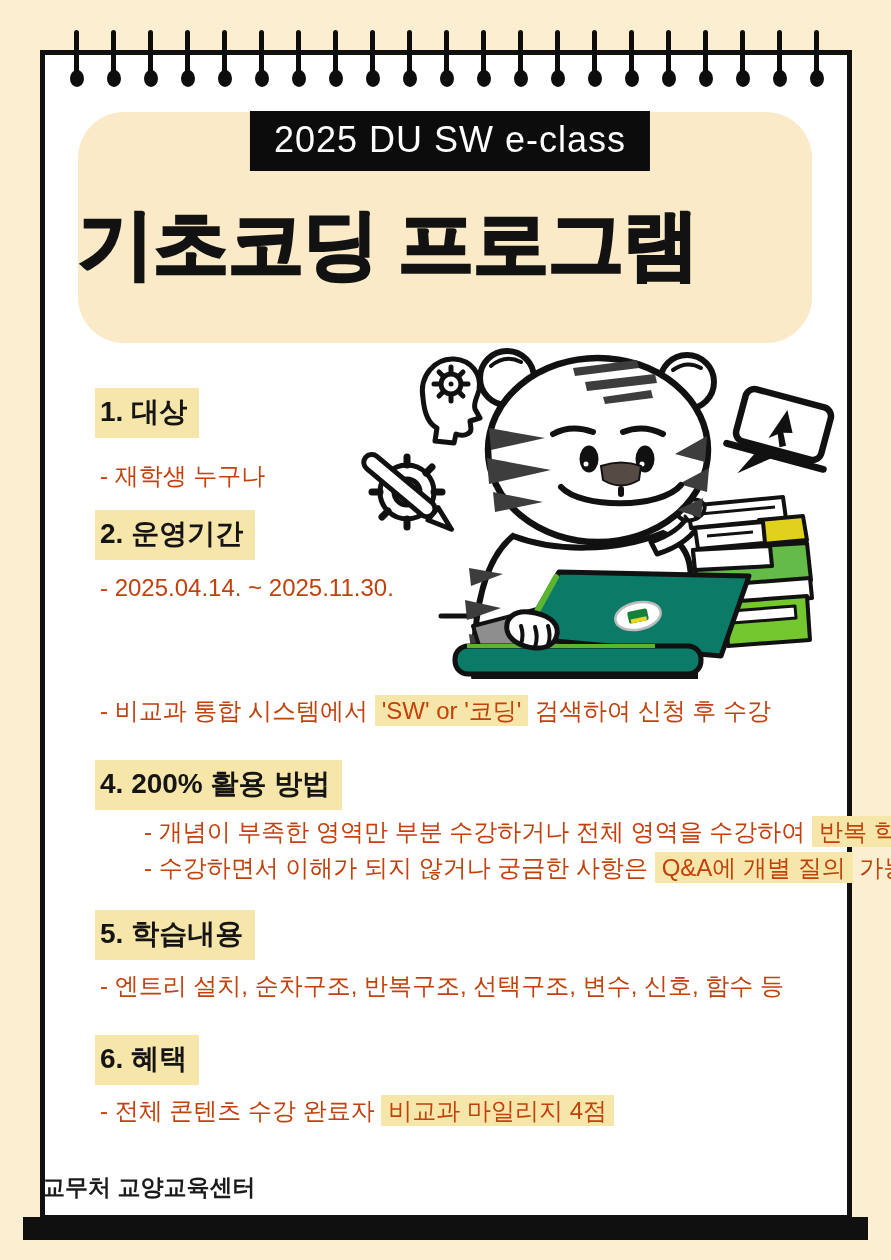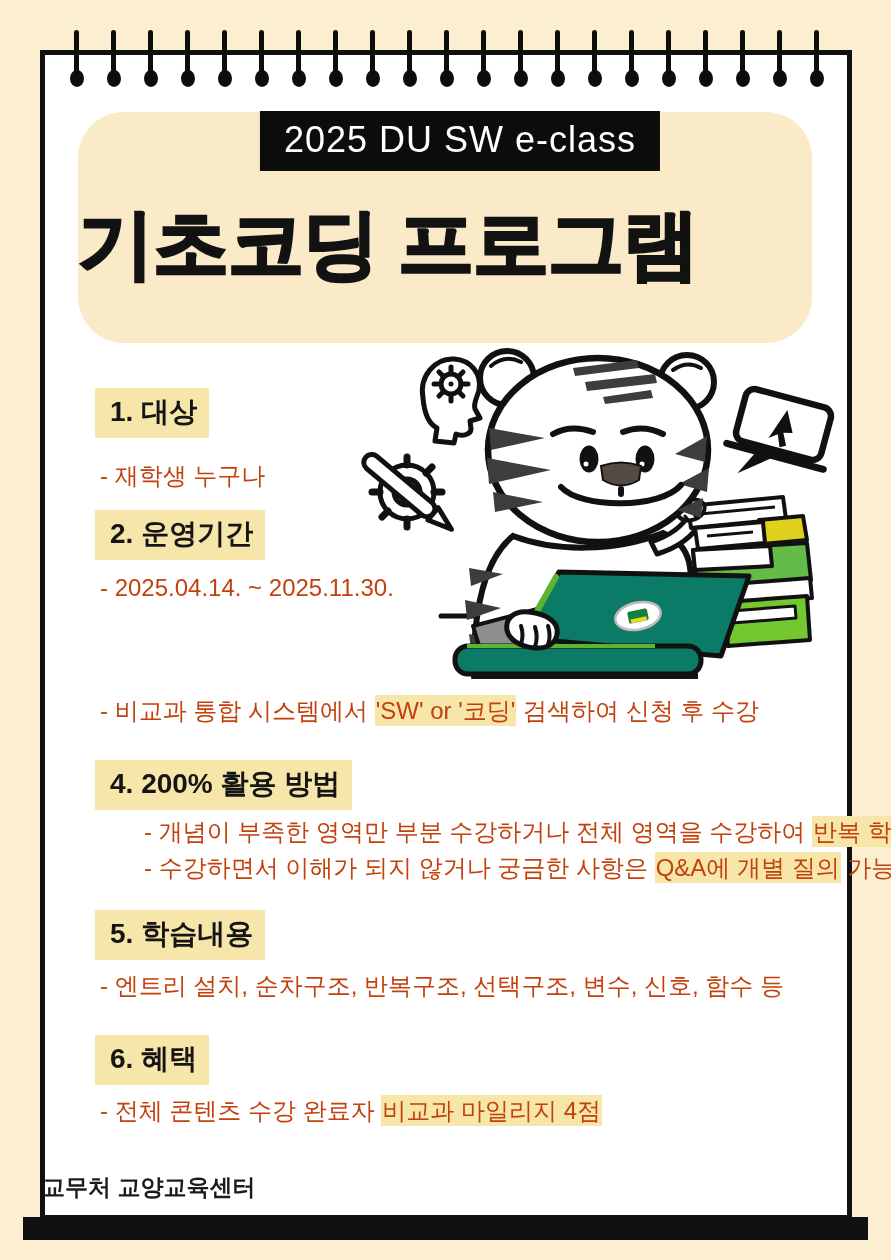--- a/index.html
+++ b/index.html
@@ -54,21 +54,21 @@
     left:0;top:82px;width:100%;
     font-size:76px;
     font-weight:900;
     letter-spacing:-1px;
     color:#121212;
     -webkit-text-stroke:2.5px #121212;
     white-space:nowrap;
   }
   .badge{
     position:absolute;
-    left:460px;top:111px;
+    left:450px;top:111px;
     transform:translateX(-50%);
     background:#0c0c0c;
     color:#ffffff;
     font-size:36px;
     font-weight:500;
     letter-spacing:1px;
     padding:8px 24px 10px 24px;
     z-index:2;
     white-space:nowrap;
   }
@@ -77,33 +77,33 @@
     left:95px;
     z-index:3;
     white-space:nowrap;
   }
   .sec-h{
     display:inline-block;
     background:#f6e6aa;
     color:#151515;
     font-size:28px;
     font-weight:800;
-    padding:5px 12px 7px 15px;
+    padding:5px 12px 7px 5px;
   }
   .body-line{
     position:absolute;
     left:100px;
     color:#c2410c;
     font-size:24px;
     font-weight:500;
     z-index:3;
     white-space:nowrap;
   }
   .body-line .line{line-height:36px;margin-left:44px;}
-  .hl{background:#f6e6aa;padding:2px 1px;}
+  .hl{background:#f6e6aa;padding:2px 7px;}
   .footer{
     position:absolute;
     left:42px;top:1172px;
     width:808px;
     text-align:left;
     color:#1b1b1b;
     font-size:23px;
     font-weight:600;
     z-index:3;
   }

